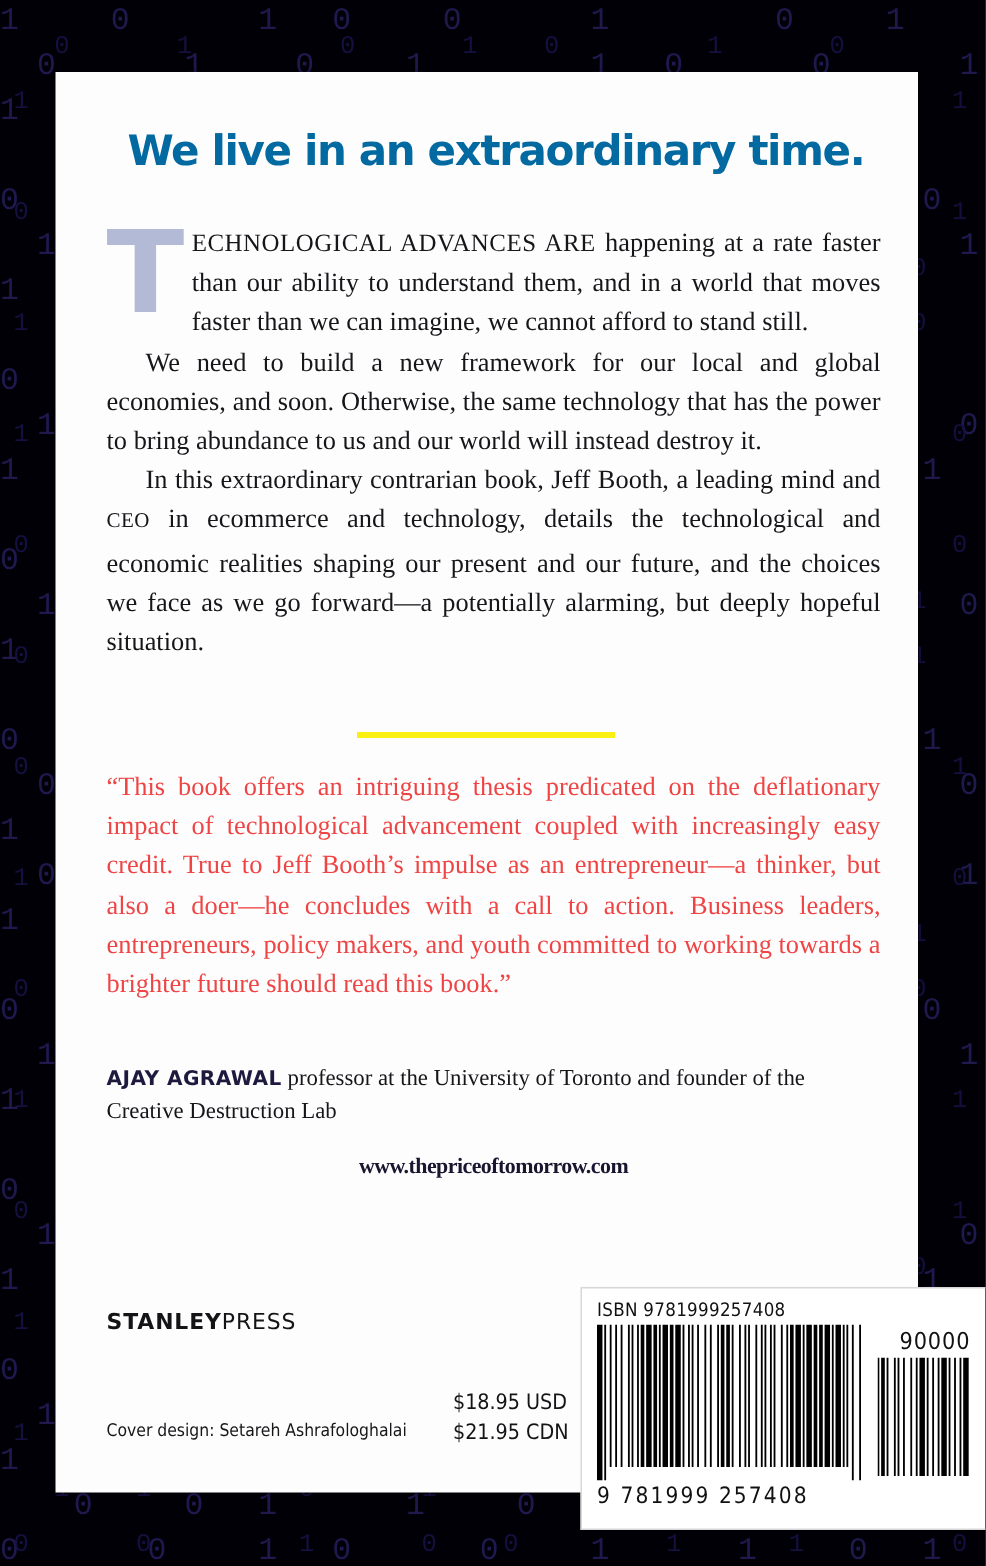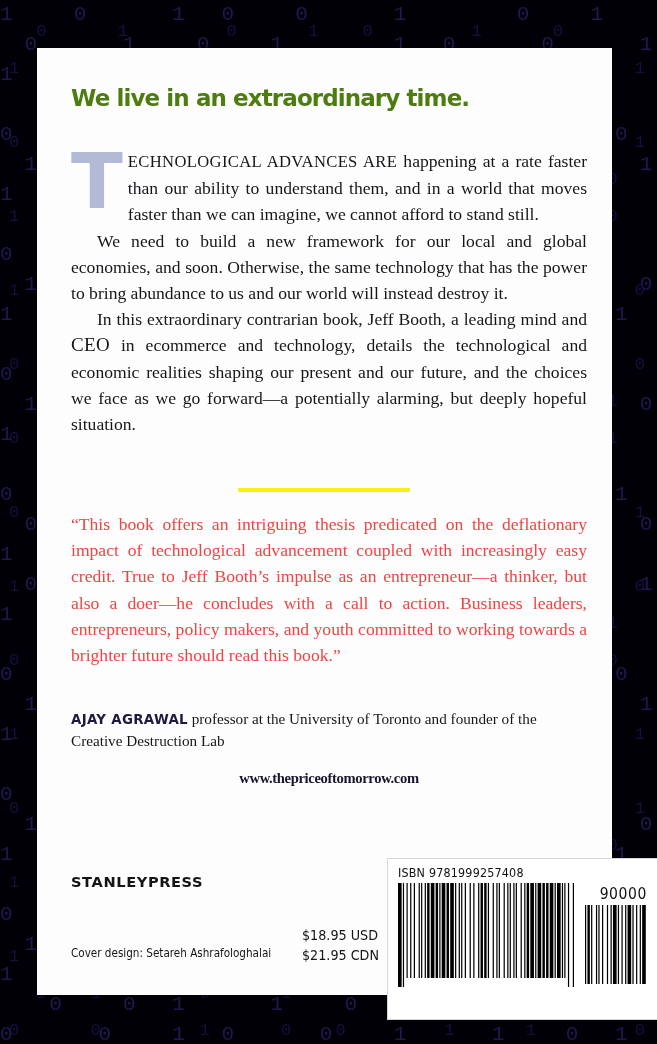--- a/index.html
+++ b/index.html
@@ -51,28 +51,28 @@
     top: 48px;
     width: 575px;
     height: 947px;
     background: #fdfdfd;
     box-shadow: 0 0 3px rgba(0,0,0,0.35);
   }
 
   
   .headline {
     position: absolute;
-    left: 34px;
+    left: 48px;
     top: 38px;
     width: 520px;
     font-family: "DejaVu Sans", sans-serif;
     font-weight: bold;
-    font-size: 23px;
+    font-size: 28px;
     letter-spacing: -0.9px;
-    color: #4d7c0f;
+    color: #0369a1;
     line-height: 1.05;
   }
 
   
   .body-copy {
     position: absolute;
     left: 34px;
     top: 100px;
     width: 516px;
     font-family: "Liberation Serif", serif;
@@ -94,21 +94,21 @@
     margin: 2px 5px 0 0;
     padding: 0;
   }
   .smallcaps {
     font-variant: small-caps;
     font-size: 16.6px;
     letter-spacing: 0.35px;
   }
   .sc-inline {
     font-variant: small-caps;
-    font-size: 19px;
+    font-size: 14px;
     letter-spacing: 0.3px;
   }
 
   
   .rule {
     position: absolute;
     left: 201px;
     top: 440px;
     width: 172px;
     height: 4px;
@@ -165,21 +165,21 @@
   .imprint {
     position: absolute;
     left: 34px;
     top: 825px;
     font-family: "DejaVu Sans", sans-serif;
     font-size: 14.6px;
     letter-spacing: 0.6px;
     color: #141417;
   }
   .imprint .strong { font-weight: bold; }
-  .imprint .light  { font-weight: bold; }
+  .imprint .light  { font-weight: normal; }
 
   .producer {
     position: absolute;
     left: 34px;
     top: 858px;
     font-family: "DejaVu Sans Condensed", "DejaVu Sans", sans-serif;
     font-size: 11.6px;
     line-height: 16.5px;
     color: #161619;
   }
@@ -408,20 +408,21 @@
             <rect x="164.138" y="0" width="2.759" height="95" fill="#000"></rect>
             <rect x="168.276" y="0" width="2.759" height="95" fill="#000"></rect>
             <rect x="172.414" y="0" width="4.138" height="95" fill="#000"></rect>
             <rect x="177.931" y="0" width="1.379" height="95" fill="#000"></rect>
             <rect x="180.690" y="0" width="4.138" height="95" fill="#000"></rect>
             <rect x="186.207" y="0" width="1.379" height="95" fill="#000"></rect>
             <rect x="188.966" y="0" width="1.379" height="95" fill="#000"></rect>
             <rect x="193.103" y="0" width="1.379" height="104" fill="#000"></rect>
             <rect x="198.621" y="0" width="1.379" height="104" fill="#000"></rect>
           </svg>
+        <div class="hr-digits">9  781999  257408</div>
       </div>
       <div class="ean-addon">
         <div class="addon-digits">90000</div>
         <svg class="bars addon" id="bars-addon" preserveAspectRatio="none" viewBox="0 0 70 88">
             <rect x="0.000" y="0" width="1.373" height="79" fill="#000"></rect>
             <rect x="2.745" y="0" width="2.745" height="79" fill="#000"></rect>
             <rect x="6.863" y="0" width="1.373" height="79" fill="#000"></rect>
             <rect x="12.353" y="0" width="1.373" height="79" fill="#000"></rect>
             <rect x="15.098" y="0" width="1.373" height="79" fill="#000"></rect>
             <rect x="19.216" y="0" width="1.373" height="79" fill="#000"></rect>

